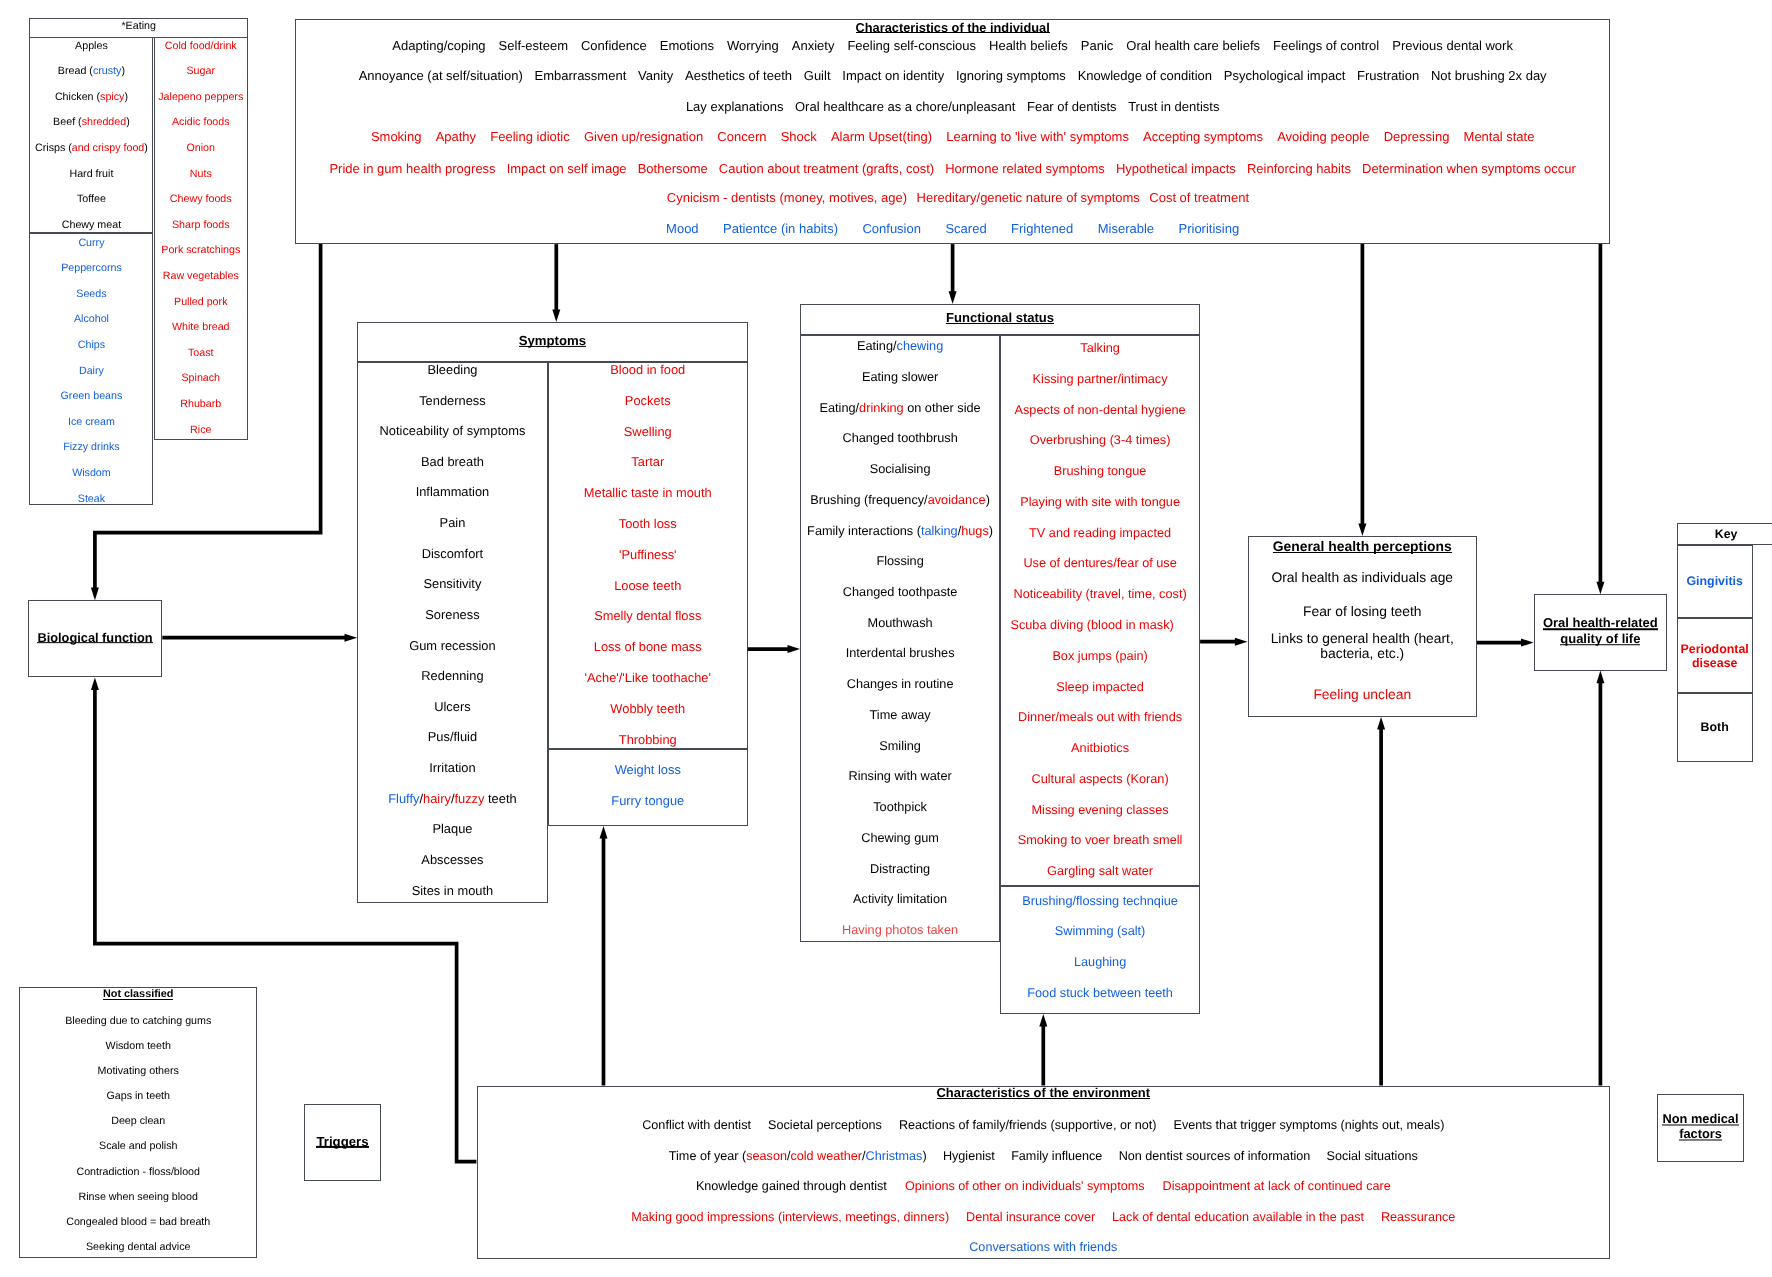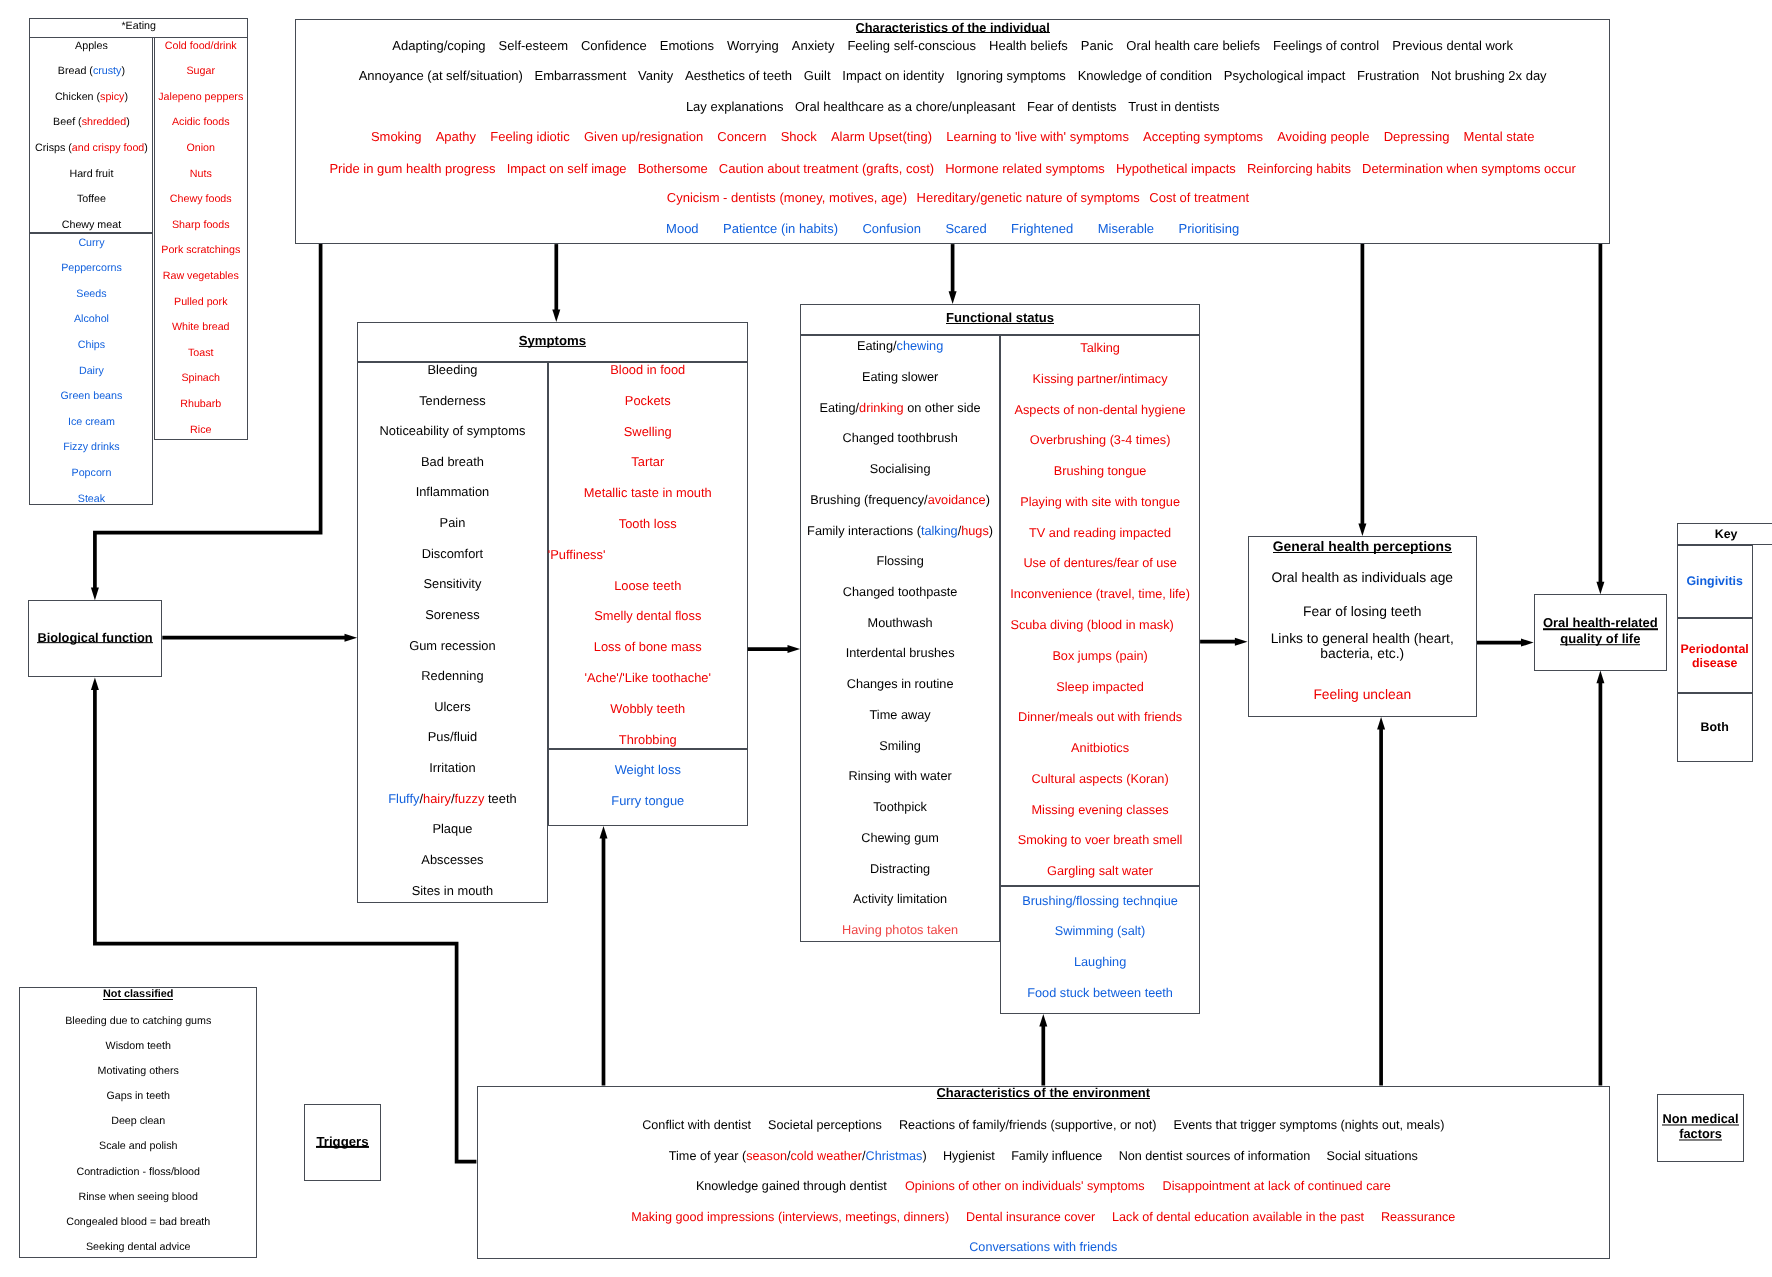--- a/index.html
+++ b/index.html
@@ -60,21 +60,21 @@
   <div class="lst" id="eat-lbl" style="left:29.4px;top:233.2px;width:124.1px;height:271.8px;">
       <div class="fs-eat" style="position: absolute; left: 0px; right: 0px; text-align: center; line-height: 1; top: 9.5px; transform: translateY(-50%);"><span style="color: rgb(17, 96, 221);">Curry</span></div>
       <div class="fs-eat" style="position: absolute; left: 0px; right: 0px; text-align: center; line-height: 1; top: 35.1px; transform: translateY(-50%);"><span style="color: rgb(17, 96, 221);">Peppercorns</span></div>
       <div class="fs-eat" style="position: absolute; left: 0px; right: 0px; text-align: center; line-height: 1; top: 60.7px; transform: translateY(-50%);"><span style="color: rgb(17, 96, 221);">Seeds</span></div>
       <div class="fs-eat" style="position: absolute; left: 0px; right: 0px; text-align: center; line-height: 1; top: 86.3px; transform: translateY(-50%);"><span style="color: rgb(17, 96, 221);">Alcohol</span></div>
       <div class="fs-eat" style="position: absolute; left: 0px; right: 0px; text-align: center; line-height: 1; top: 111.9px; transform: translateY(-50%);"><span style="color: rgb(17, 96, 221);">Chips</span></div>
       <div class="fs-eat" style="position: absolute; left: 0px; right: 0px; text-align: center; line-height: 1; top: 137.5px; transform: translateY(-50%);"><span style="color: rgb(17, 96, 221);">Dairy</span></div>
       <div class="fs-eat" style="position: absolute; left: 0px; right: 0px; text-align: center; line-height: 1; top: 163.1px; transform: translateY(-50%);"><span style="color: rgb(17, 96, 221);">Green beans</span></div>
       <div class="fs-eat" style="position: absolute; left: 0px; right: 0px; text-align: center; line-height: 1; top: 188.7px; transform: translateY(-50%);"><span style="color: rgb(17, 96, 221);">Ice cream</span></div>
       <div class="fs-eat" style="position: absolute; left: 0px; right: 0px; text-align: center; line-height: 1; top: 214.3px; transform: translateY(-50%);"><span style="color: rgb(17, 96, 221);">Fizzy drinks</span></div>
-      <div class="fs-eat" style="position: absolute; left: 0px; right: 0px; text-align: center; line-height: 1; top: 239.9px; transform: translateY(-50%);"><span style="color: rgb(17, 96, 221);">Popcorn</span></div>
+      <div class="fs-eat" style="position: absolute; left: 0px; right: 0px; text-align: center; line-height: 1; top: 239.9px; transform: translateY(-50%);"><span style="color: rgb(17, 96, 221);">Wisdom</span></div>
       <div class="fs-eat" style="position: absolute; left: 0px; right: 0px; text-align: center; line-height: 1; top: 265.5px; transform: translateY(-50%);"><span style="color: rgb(17, 96, 221);">Steak</span></div>
     </div>
   <div class="box" style="left:153.5px;top:37.4px;width:94.5px;height:402.4px;"></div>
   <div class="lst" id="eat-r" style="left:153.5px;top:37.4px;width:94.5px;height:402.4px;">
       <div class="fs-eat" style="position: absolute; left: 0px; right: 0px; text-align: center; line-height: 1; top: 8.2px; transform: translateY(-50%);"><span style="color: rgb(238, 0, 0);">Cold food/drink</span></div>
       <div class="fs-eat" style="position: absolute; left: 0px; right: 0px; text-align: center; line-height: 1; top: 33.8px; transform: translateY(-50%);"><span style="color: rgb(238, 0, 0);">Sugar</span></div>
       <div class="fs-eat" style="position: absolute; left: 0px; right: 0px; text-align: center; line-height: 1; top: 59.4px; transform: translateY(-50%);"><span style="color: rgb(238, 0, 0);">Jalepeno peppers</span></div>
       <div class="fs-eat" style="position: absolute; left: 0px; right: 0px; text-align: center; line-height: 1; top: 85px; transform: translateY(-50%);"><span style="color: rgb(238, 0, 0);">Acidic foods</span></div>
       <div class="fs-eat" style="position: absolute; left: 0px; right: 0px; text-align: center; line-height: 1; top: 110.6px; transform: translateY(-50%);"><span style="color: rgb(238, 0, 0);">Onion</span></div>
       <div class="fs-eat" style="position: absolute; left: 0px; right: 0px; text-align: center; line-height: 1; top: 136.2px; transform: translateY(-50%);"><span style="color: rgb(238, 0, 0);">Nuts</span></div>
@@ -127,21 +127,21 @@
       <div class="fs-sym" style="position: absolute; left: 0px; right: 0px; text-align: center; line-height: 1; top: 529.01px; transform: translateY(-50%);"><span style="color: rgb(0, 0, 0);">Sites in mouth</span></div>
     </div>
   <div class="box" style="left:547.8px;top:361.6px;width:199.9px;height:387.4px;"></div>
   <div class="lst" id="sym-rr" style="left:547.8px;top:361.6px;width:199.9px;height:387.4px;">
       <div class="fs-sym" style="position: absolute; left: 0px; right: 0px; text-align: center; line-height: 1; top: 8.4px; transform: translateY(-50%);"><span style="color: rgb(238, 0, 0);">Blood in food</span></div>
       <div class="fs-sym" style="position: absolute; left: 0px; right: 0px; text-align: center; line-height: 1; top: 39.2px; transform: translateY(-50%);"><span style="color: rgb(238, 0, 0);">Pockets</span></div>
       <div class="fs-sym" style="position: absolute; left: 0px; right: 0px; text-align: center; line-height: 1; top: 70px; transform: translateY(-50%);"><span style="color: rgb(238, 0, 0);">Swelling</span></div>
       <div class="fs-sym" style="position: absolute; left: 0px; right: 0px; text-align: center; line-height: 1; top: 100.8px; transform: translateY(-50%);"><span style="color: rgb(238, 0, 0);">Tartar</span></div>
       <div class="fs-sym" style="position: absolute; left: 0px; right: 0px; text-align: center; line-height: 1; top: 131.6px; transform: translateY(-50%);"><span style="color: rgb(238, 0, 0);">Metallic taste in mouth</span></div>
       <div class="fs-sym" style="position: absolute; left: 0px; right: 0px; text-align: center; line-height: 1; top: 162.4px; transform: translateY(-50%);"><span style="color: rgb(238, 0, 0);">Tooth loss</span></div>
-      <div class="fs-sym" style="position: absolute; left: 0px; right: 0px; text-align: left; line-height: 1; top: 193.2px; transform: translateY(-50%);"><span style="color: rgb(238, 0, 0);">'Puffiness'</span></div>
+      <div class="fs-sym" style="position: absolute; left: 0px; right: 0px; text-align: center; line-height: 1; top: 193.2px; transform: translateY(-50%);"><span style="color: rgb(238, 0, 0);">'Puffiness'</span></div>
       <div class="fs-sym" style="position: absolute; left: 0px; right: 0px; text-align: center; line-height: 1; top: 224px; transform: translateY(-50%);"><span style="color: rgb(238, 0, 0);">Loose teeth</span></div>
       <div class="fs-sym" style="position: absolute; left: 0px; right: 0px; text-align: center; line-height: 1; top: 254.8px; transform: translateY(-50%);"><span style="color: rgb(238, 0, 0);">Smelly dental floss</span></div>
       <div class="fs-sym" style="position: absolute; left: 0px; right: 0px; text-align: center; line-height: 1; top: 285.6px; transform: translateY(-50%);"><span style="color: rgb(238, 0, 0);">Loss of bone mass</span></div>
       <div class="fs-sym" style="position: absolute; left: 0px; right: 0px; text-align: center; line-height: 1; top: 316.4px; transform: translateY(-50%);"><span style="color: rgb(238, 0, 0);">'Ache'/'Like toothache'</span></div>
       <div class="fs-sym" style="position: absolute; left: 0px; right: 0px; text-align: center; line-height: 1; top: 347.2px; transform: translateY(-50%);"><span style="color: rgb(238, 0, 0);">Wobbly teeth</span></div>
       <div class="fs-sym" style="position: absolute; left: 0px; right: 0px; text-align: center; line-height: 1; top: 378px; transform: translateY(-50%);"><span style="color: rgb(238, 0, 0);">Throbbing</span></div>
     </div>
   <div class="box" style="left:547.8px;top:749px;width:199.9px;height:76.5px;"></div>
   <div class="lst" id="sym-rb" style="left:547.8px;top:749px;width:199.9px;height:76.5px;">
       <div class="fs-sym" style="position: absolute; left: 0px; right: 0px; text-align: center; line-height: 1; top: 21.1px; transform: translateY(-50%);"><span style="color: rgb(17, 96, 221);">Weight loss</span></div>
@@ -177,21 +177,21 @@
   <div class="box" style="left:1000.1px;top:334.6px;width:200px;height:551.2px;"></div>
   <div class="lst" id="fun-rr" style="left:1000.1px;top:334.6px;width:200px;height:551.2px;">
       <div class="fs-fun" style="position: absolute; left: 0px; right: 0px; text-align: center; line-height: 1; top: 13.4px; transform: translateY(-50%);"><span style="color: rgb(238, 0, 0);">Talking</span></div>
       <div class="fs-fun" style="position: absolute; left: 0px; right: 0px; text-align: center; line-height: 1; top: 44.18px; transform: translateY(-50%);"><span style="color: rgb(238, 0, 0);">Kissing partner/intimacy</span></div>
       <div class="fs-fun" style="position: absolute; left: 0px; right: 0px; text-align: center; line-height: 1; top: 74.96px; transform: translateY(-50%);"><span style="color: rgb(238, 0, 0);">Aspects of non-dental hygiene</span></div>
       <div class="fs-fun" style="position: absolute; left: 0px; right: 0px; text-align: center; line-height: 1; top: 105.74px; transform: translateY(-50%);"><span style="color: rgb(238, 0, 0);">Overbrushing (3-4 times)</span></div>
       <div class="fs-fun" style="position: absolute; left: 0px; right: 0px; text-align: center; line-height: 1; top: 136.52px; transform: translateY(-50%);"><span style="color: rgb(238, 0, 0);">Brushing tongue</span></div>
       <div class="fs-fun" style="position: absolute; left: 0px; right: 0px; text-align: center; line-height: 1; top: 167.3px; transform: translateY(-50%);"><span style="color: rgb(238, 0, 0);">Playing with site with tongue</span></div>
       <div class="fs-fun" style="position: absolute; left: 0px; right: 0px; text-align: center; line-height: 1; top: 198.08px; transform: translateY(-50%);"><span style="color: rgb(238, 0, 0);">TV and reading impacted</span></div>
       <div class="fs-fun" style="position: absolute; left: 0px; right: 0px; text-align: center; line-height: 1; top: 228.86px; transform: translateY(-50%);"><span style="color: rgb(238, 0, 0);">Use of dentures/fear of use</span></div>
-      <div class="fs-fun" style="position: absolute; left: 0px; right: 0px; text-align: center; line-height: 1; top: 259.64px; transform: translateY(-50%);"><span style="color: rgb(238, 0, 0);">Inconvenience (travel, time, life)</span></div>
+      <div class="fs-fun" style="position: absolute; left: 0px; right: 0px; text-align: center; line-height: 1; top: 259.64px; transform: translateY(-50%);"><span style="color: rgb(238, 0, 0);">Noticeability (travel, time, cost)</span></div>
       <div class="fs-fun" style="position: absolute; left: 0px; right: 16px; text-align: center; line-height: 1; top: 290.42px; transform: translateY(-50%);"><span style="color: rgb(238, 0, 0);">Scuba diving (blood in mask)</span></div>
       <div class="fs-fun" style="position: absolute; left: 0px; right: 0px; text-align: center; line-height: 1; top: 321.2px; transform: translateY(-50%);"><span style="color: rgb(238, 0, 0);">Box jumps (pain)</span></div>
       <div class="fs-fun" style="position: absolute; left: 0px; right: 0px; text-align: center; line-height: 1; top: 351.98px; transform: translateY(-50%);"><span style="color: rgb(238, 0, 0);">Sleep impacted</span></div>
       <div class="fs-fun" style="position: absolute; left: 0px; right: 0px; text-align: center; line-height: 1; top: 382.76px; transform: translateY(-50%);"><span style="color: rgb(238, 0, 0);">Dinner/meals out with friends</span></div>
       <div class="fs-fun" style="position: absolute; left: 0px; right: 0px; text-align: center; line-height: 1; top: 413.54px; transform: translateY(-50%);"><span style="color: rgb(238, 0, 0);">Anitbiotics</span></div>
       <div class="fs-fun" style="position: absolute; left: 0px; right: 0px; text-align: center; line-height: 1; top: 444.32px; transform: translateY(-50%);"><span style="color: rgb(238, 0, 0);">Cultural aspects (Koran)</span></div>
       <div class="fs-fun" style="position: absolute; left: 0px; right: 0px; text-align: center; line-height: 1; top: 475.1px; transform: translateY(-50%);"><span style="color: rgb(238, 0, 0);">Missing evening classes</span></div>
       <div class="fs-fun" style="position: absolute; left: 0px; right: 0px; text-align: center; line-height: 1; top: 505.88px; transform: translateY(-50%);"><span style="color: rgb(238, 0, 0);">Smoking to voer breath smell</span></div>
       <div class="fs-fun" style="position: absolute; left: 0px; right: 0px; text-align: center; line-height: 1; top: 536.66px; transform: translateY(-50%);"><span style="color: rgb(238, 0, 0);">Gargling salt water</span></div>
     </div>

